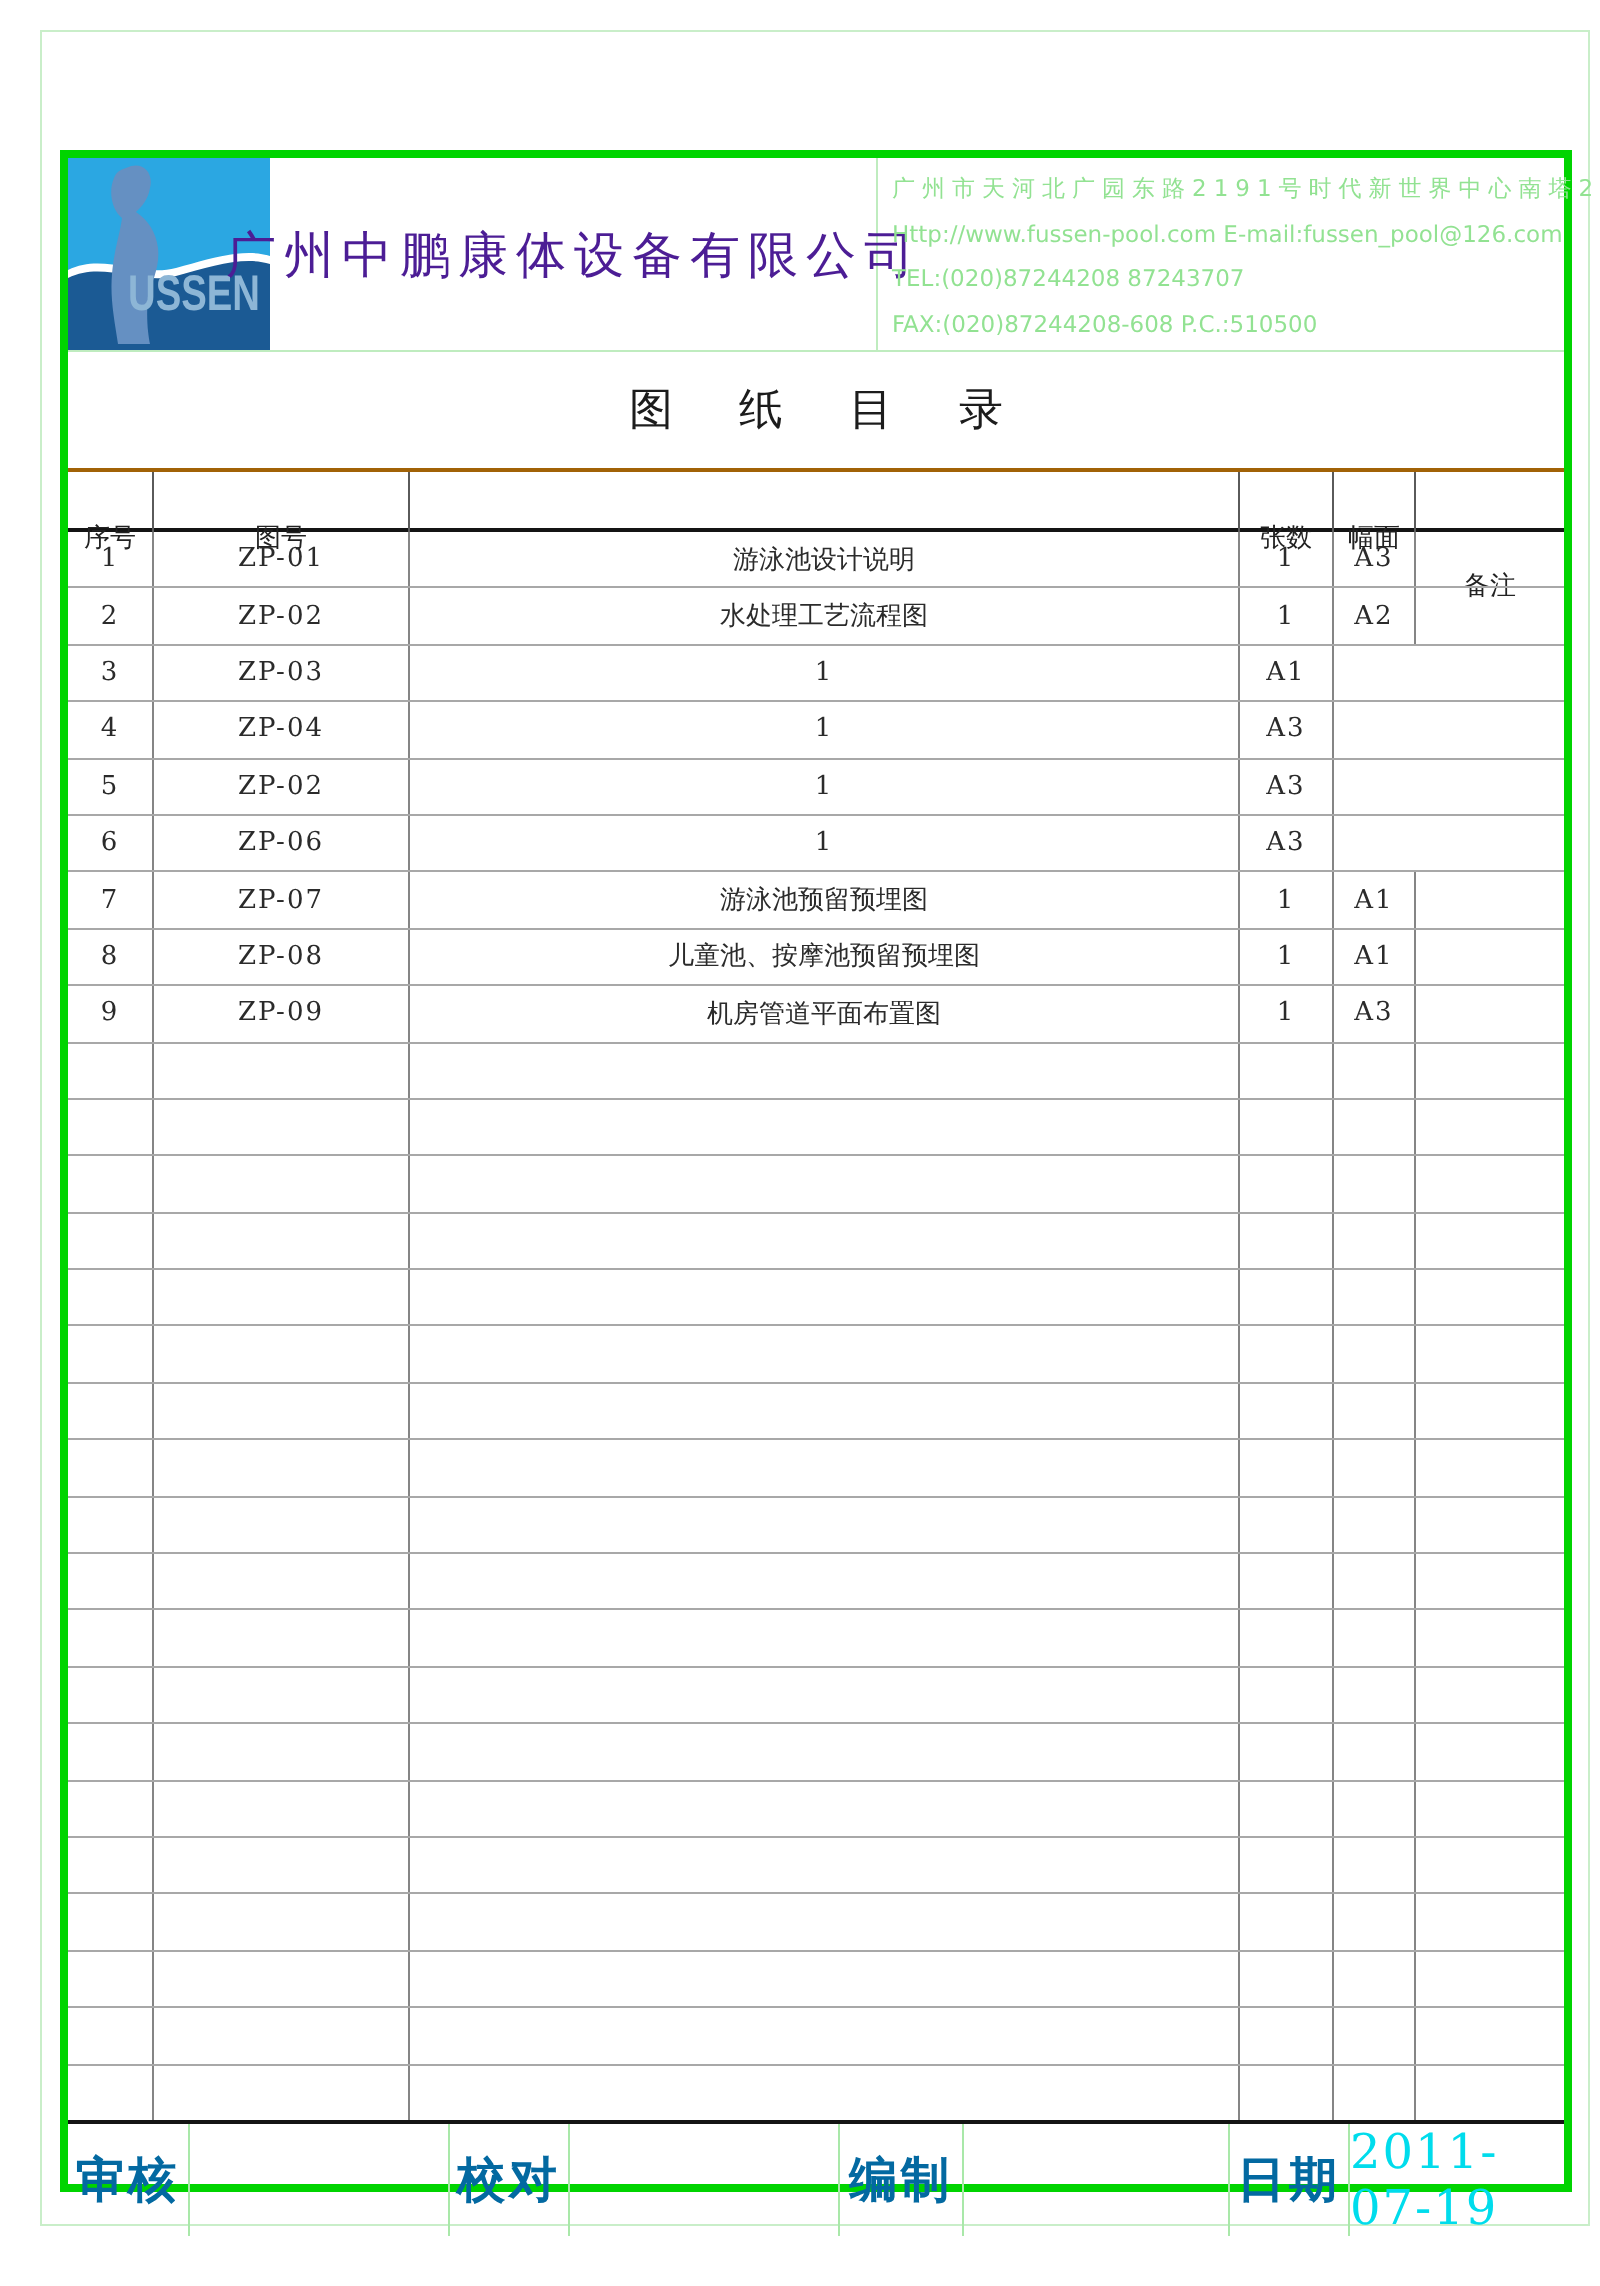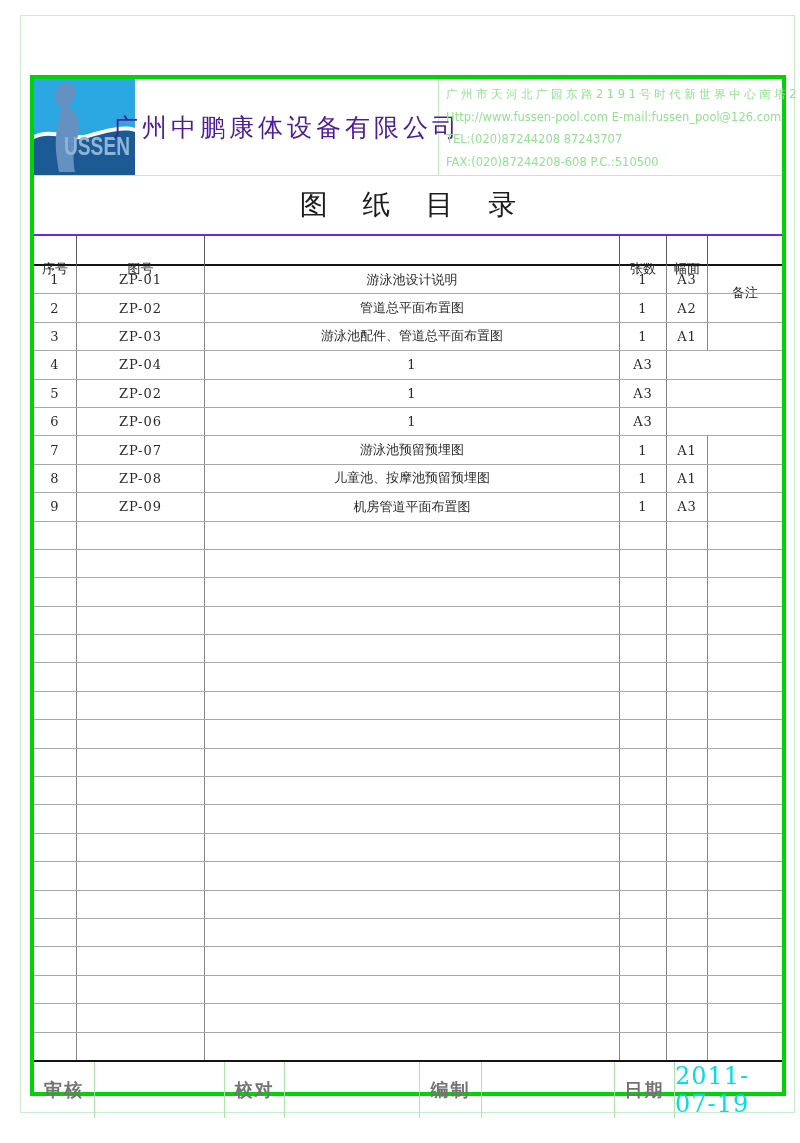--- a/index.html
+++ b/index.html
@@ -25,40 +25,40 @@
   .contact {
     flex:1; padding:10px 0 7px 7px; display:flex; flex-direction:column; justify-content:space-between;
     color:#92e292; font-size:11.5px; line-height:1; overflow:visible;
   }
   .contact .line { white-space:nowrap; }
   .contact .address { letter-spacing:3.5px; font-size:11.5px; }
   
   .title-row { height:58px; flex:none; display:flex; align-items:center; justify-content:center; }
   .sheet-title {
     font-family:"DejaVu Serif","Liberation Serif",serif;
-    font-size:28px; letter-spacing:13px; padding-left:13px; color:#1c1c1c; white-space:nowrap;
+    font-size:22px; letter-spacing:13px; padding-left:13px; color:#1c1c1c; white-space:nowrap;
   }
   
   .grid-cols { display:grid; grid-template-columns:43px 128px 1fr 47px 41px 74px; }
-  .thead { height:32px; flex:none; border-top:2px solid #6d28d9; border-bottom:2px solid #141414; }
+  .thead { height:32px; flex:none; border-top:2px solid #a16207; border-bottom:2px solid #141414; }
   .thead .cell { border-right:1px solid #5a5a5a; display:flex; align-items:center; justify-content:center;
                  font-size:13px; color:#222; }
   .thead .cell:last-child { border-right:none;margin-top:48px; }
   .tbody { flex:1; display:flex; flex-direction:column; border-bottom:2px solid #141414; }
   .row { flex:1; border-bottom:1px solid #a8a8a8; }
   .row:last-child { border-bottom:none; }
   .row .cell { border-right:1px solid #858585; display:flex; align-items:center; justify-content:center;
                font-size:13px; color:#2b2b2b; overflow:hidden; white-space:nowrap; }
   .row .cell:last-child { border-right:none; }
   .row .cell.latin { font-family:"DejaVu Serif","Liberation Serif",serif; letter-spacing:1px; }
   
   .footer { height:30px; flex:none; display:grid; grid-template-columns:61px 130px 60px 135px 62px 133px 60px 1fr; }
   .footer .fcell { border-right:1px solid #a9e8a9; display:flex; align-items:center; justify-content:center; }
   .footer .fcell:last-child { border-right:none; }
-  .footer .flabel { color:#737373; font-size:18px; font-weight:bold; letter-spacing:2px; white-space:nowrap; }
+  .footer .flabel { color:#0369a1; font-size:24px; font-weight:bold; letter-spacing:2px; white-space:nowrap; }
   .footer .fdate  { color:#00dcec; font-size:24px; font-family:"DejaVu Serif","Liberation Serif",serif; letter-spacing:1px; }
 </style>
 </head>
 <body>
 
 <div class="page">
   <div class="outer-frame"></div>
 
   <div class="main-frame">
 
@@ -101,29 +101,28 @@
         <div class="cell latin">1</div>
         <div class="cell latin">ZP-01</div>
         <div class="cell">游泳池设计说明</div>
         <div class="cell latin">1</div>
         <div class="cell latin">A3</div>
         <div class="cell"></div>
       </div>
       <div class="row grid-cols">
         <div class="cell latin">2</div>
         <div class="cell latin">ZP-02</div>
-        <div class="cell">管道总平面布置图</div>
+        <div class="cell">水处理工艺流程图</div>
         <div class="cell latin">1</div>
         <div class="cell latin">A2</div>
         <div class="cell"></div>
       </div>
       <div class="row grid-cols">
         <div class="cell latin">3</div>
         <div class="cell latin">ZP-03</div>
-        <div class="cell">游泳池配件、管道总平面布置图</div>
         <div class="cell latin">1</div>
         <div class="cell latin">A1</div>
         <div class="cell"></div>
       </div>
       <div class="row grid-cols">
         <div class="cell latin">4</div>
         <div class="cell latin">ZP-04</div>
         <div class="cell latin">1</div>
         <div class="cell latin">A3</div>
         <div class="cell"></div>

